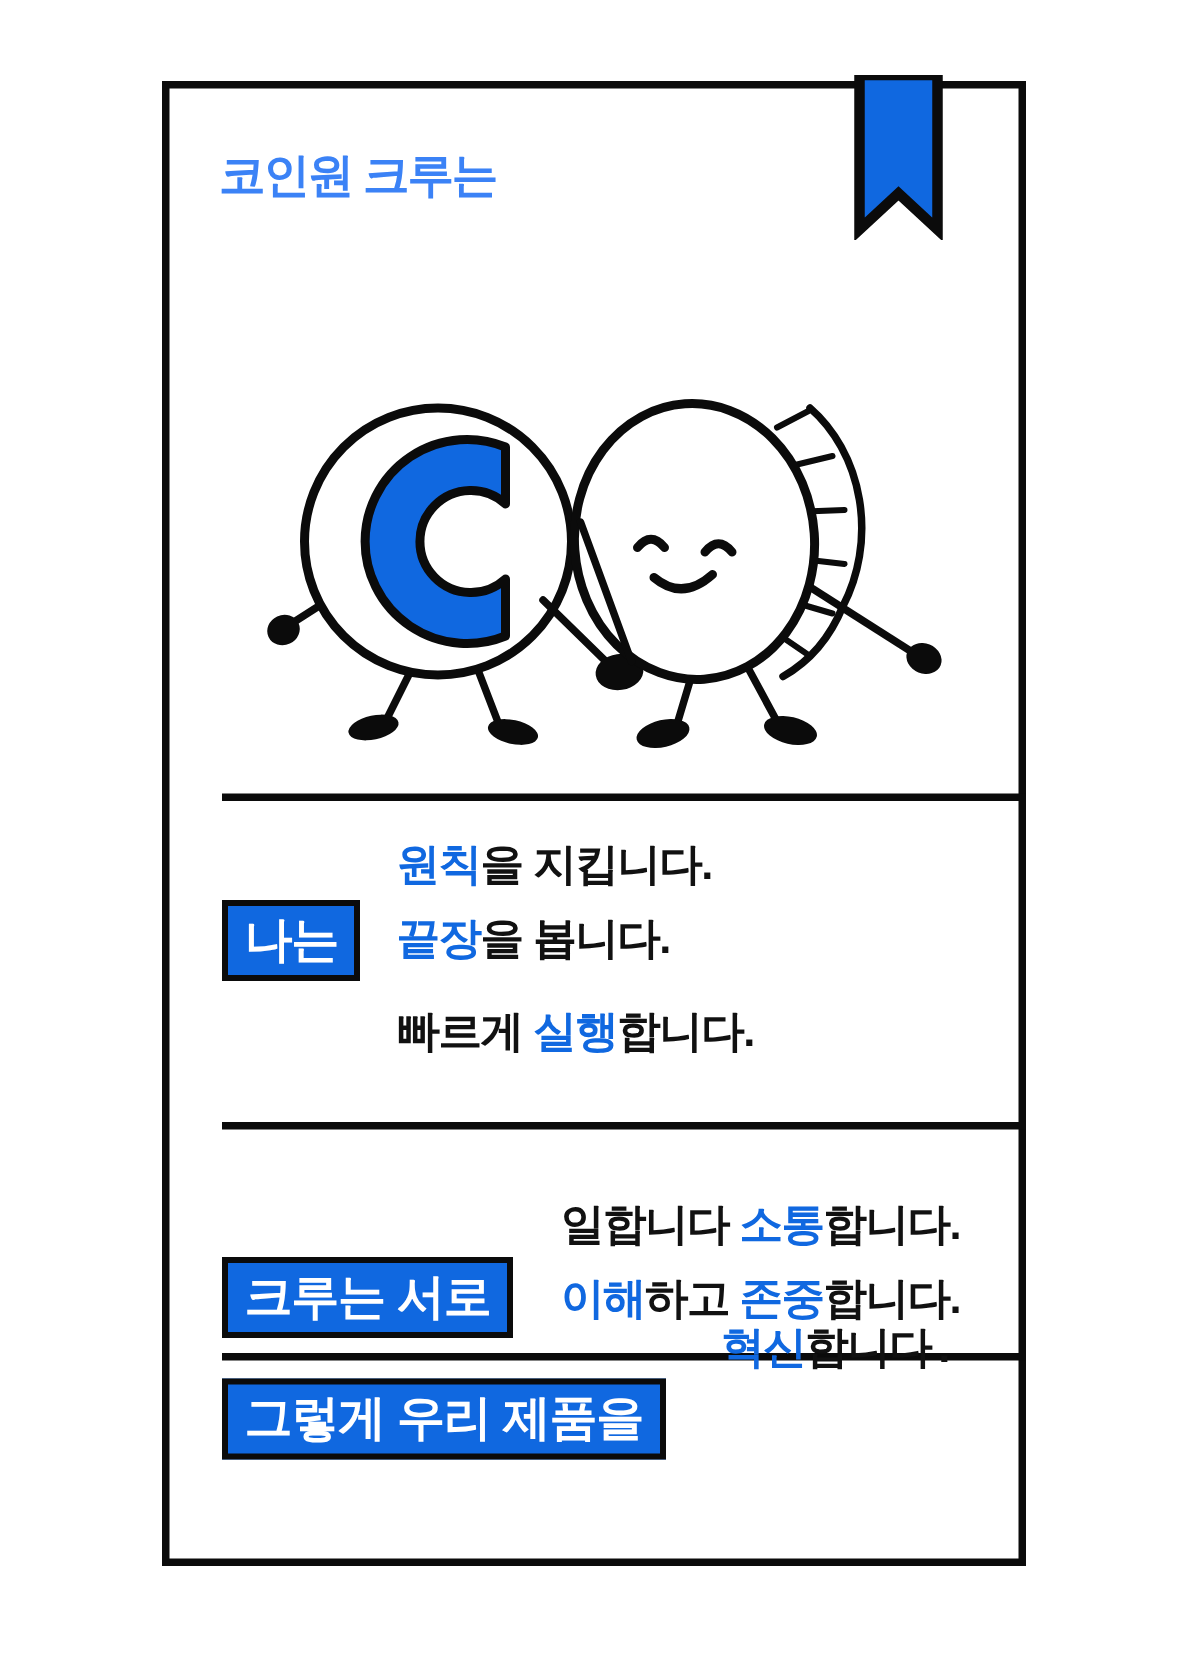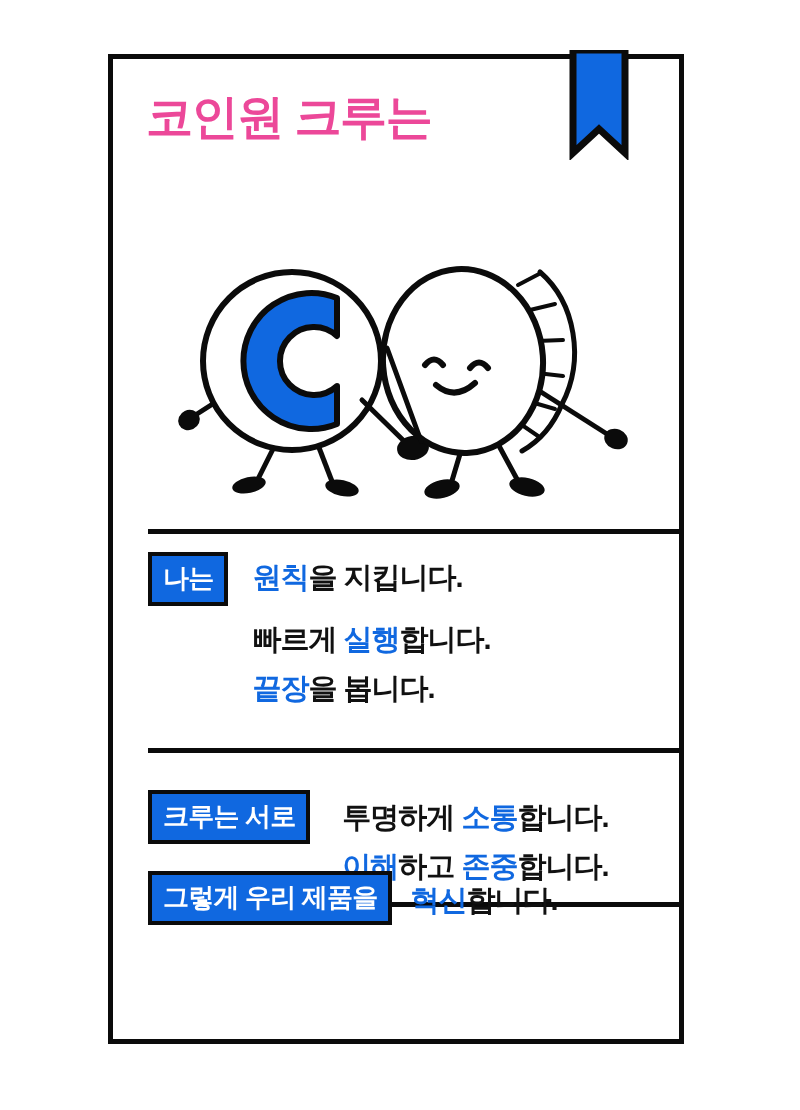--- a/index.html
+++ b/index.html
@@ -37,23 +37,23 @@
   }
 
   
   #heading {
     position: absolute;
     left: 146px;
     top: 88px;
     width: 420px;
   }
   .head-line {
-    font-size: 47px;
+    font-size: 31px;
     font-weight: 800;
-    color: #ec4899;
+    color: #3b82f6;
     letter-spacing: -1.4px;
     line-height: 58px;
     white-space: nowrap;
   }
 
   
   #mascots {
     position: absolute;
     left: 170px;
     top: 248px;
@@ -82,27 +82,28 @@
   #section-self   { top: 552px; }
   #section-crew   { top: 790px; }
   #section-product{ top: 871px; }
 
   .tag {
     display: inline-block;
     background: #1068E0;
     border: 4px solid #0b0b0b;
     box-sizing: border-box;
     color: #ffffff;
-    font-size: 26px;
+    font-size: 32px;
     font-weight: 800;
     letter-spacing: -0.8px;
     line-height: 36px;
     padding: 4px 11px 6px 11px;
     white-space: nowrap;
     vertical-align: top;
+    margin-top: 48px;
   }
 
   .lines {
     display: inline-block;
     vertical-align: top;
     white-space: nowrap;
   }
   .line {
     font-size: 29px;
     font-weight: 800;
@@ -124,23 +125,24 @@
   
   #section-crew .lines {
     margin-left: 26px;
     margin-top: 3px;
     text-align: right;
     width: 272px;
   }
 
   
   #section-product .lines {
-    margin-left: 18px;
+    margin-left: 37px;
     margin-top: 5px;
     text-align: right;
+    font-family: Liberation Mono, monospace;
   }
 </style>
 </head>
 <body>
 
 <div id="poster-frame"></div>
 
 <div id="heading">
   <div class="head-line">코인원 크루는</div>
 </div>
@@ -236,33 +238,33 @@
 
 <div class="divider" id="divider-1"></div>
 <div class="divider" id="divider-2"></div>
 <div class="divider" id="divider-3"></div>
 
 <div class="section" id="section-self">
   <span class="tag">나는</span><span class="lines">
     <div class="line">
       <span class="hl">원칙</span><span>을 지킵니다.</span>
     </div>
+    <div class="line">
+      <span class="hl">끝장</span><span>을 봅니다.</span>
+    </div>
     <div class="line indent-gap">
       <span>빠르게 </span><span class="hl">실행</span><span>합니다.</span>
     </div>
-    <div class="line">
-      <span class="hl">끝장</span><span>을 봅니다.</span>
-    </div>
   </span>
 </div>
 
 <div class="section" id="section-crew">
   <span class="tag">크루는 서로</span><span class="lines">
     <div class="line">
-      <span>투명하게 </span><span class="hl">소통</span><span>합니다.</span>
+      <span>일합니다 </span><span class="hl">소통</span><span>합니다.</span>
     </div>
     <div class="line">
       <span class="hl">이해</span><span>하고 </span><span class="hl">존중</span><span>합니다.</span>
     </div>
   </span>
 </div>
 
 <div class="section" id="section-product">
   <span class="tag">그렇게 우리 제품을</span><span class="lines">
     <div class="line">

